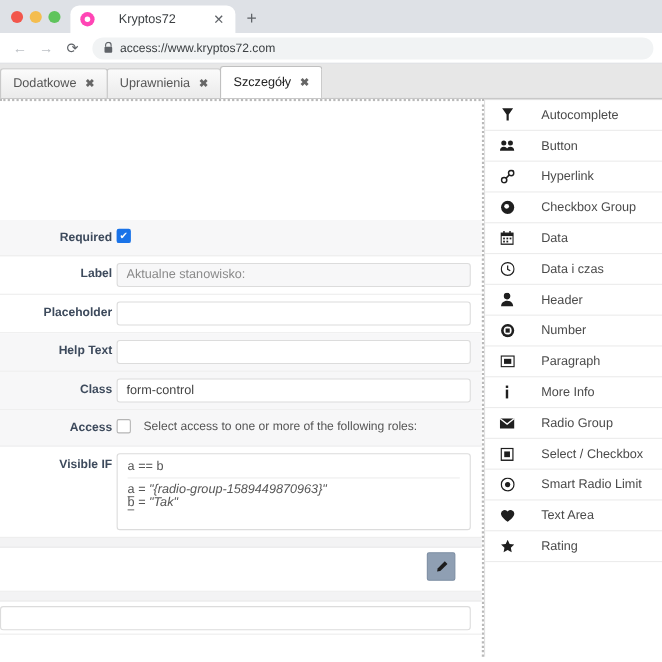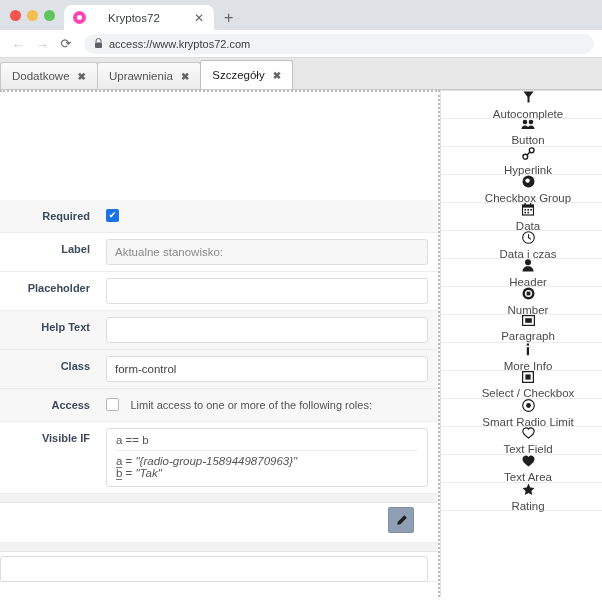--- a/index.html
+++ b/index.html
@@ -87,51 +87,51 @@
   }
   .canvas-spacer { height: 108px; background: #fff; }
 
   .form-row {
     display: flex; align-items: flex-start;
     min-height: 33px; padding: 6px 0;
     border-bottom: 1px solid #ededed;
   }
   .form-row.alt { background: #f7f7f8; }
   .form-row .lbl {
-    width: 106px; flex: none; text-align: right; padding-right: 16px;
+    width: 106px; flex: none; text-align: right; padding-right: 4px;
     font-size: 11px; font-weight: bold; color: #3d4a5c;
     line-height: 20px;
   }
   .form-row .ctl { flex: 1; padding-right: 10px; }
 
   .tinput {
     width: 100%; height: 22px; border: 1px solid #dcdcdc;
     border-radius: 3px; background: #fff;
     font-size: 11.5px; color: #6b6b6b;
-    padding: 12px 8px; line-height: 20px;
+    padding: 0 8px; line-height: 20px;
     font-family: "Liberation Sans", sans-serif;
   }
   .tinput.readonly { background: #f7f7f8; color: #8a8a8a; }
   .tinput.filled { color: #444; }
 
   .cbx {
     width: 13px; height: 13px; border-radius: 2px;
     display: inline-flex; align-items: center; justify-content: center;
     vertical-align: middle;
   }
   .cbx.on { background: #1a73e8; }
   .cbx.on::after {
     content: "✔"; color: #fff; font-size: 9px; line-height: 1;
   }
   .cbx.off { border: 1px solid #b5b5b5; background: #fff; }
   .access-text { font-size: 11px; color: #555; margin-left: 7px; vertical-align: middle; }
 
   .visible-if {
     border: 1px solid #dcdcdc; border-radius: 3px; background: #fff;
-    padding: 5px 9px 7px; font-size: 11.5px; color: #555;
+    padding: 5px 9px 18px; font-size: 11.5px; color: #555;
   }
   .vi-line1 { padding-bottom: 4px; border-bottom: 1px solid #ededed; margin-bottom: 4px; }
   .vi-var { border-bottom: 1px solid #777; }
   .vi-val { font-style: italic; }
 
   .edit-row { position: relative; height: 40px; border-bottom: 1px solid #ededed; background:#fff; }
   .edit-btn {
     position: absolute; right: 24px; top: 4px;
     width: 26px; height: 26px; background: #8f9fb3;
     border: 1px solid #7d8ea3; border-radius: 2px;
@@ -142,24 +142,23 @@
   .plain-row .tinput { height: 22px; }
   .gapband { height: 9px; background: #f3f3f4; border-bottom: 1px solid #e7e7e7; }
 
   
   .palette {
     width: 162px; background: #fff;
     border-left: 1px solid #e0e0e0; border-top: 1px solid #e0e0e0;
     overflow: hidden;
   }
   .pitem {
-    height: 28px; display: flex; align-items: center; gap: 4px;
+    height: 28px; display: flex; align-items: center; gap: 24px;
     padding: 0 0 0 13px; font-size: 11.5px; color: #4a4a4a;
     border-bottom: 1px solid #ececec;
-    flex-direction: column;
   }
   .pico {
     width: 14px; flex: none; display: flex; align-items: center;
     justify-content: center; color: #1f1f1f; font-size: 12px;
   }
 </style>
 </head>
 <body>
 
 <div id="app">
@@ -244,21 +243,21 @@
         <div class="ctl">
           <input class="tinput filled" value="form-control" style="">
         </div>
       </div>
 
 
       <div class="form-row alt">
         <div class="lbl">Access</div>
         <div class="ctl">
           <span class="cbx off"></span>
-          <span class="access-text">Limit access to one or more of the following roles:</span>
+          <span class="access-text">Select access to one or more of the following roles:</span>
         </div>
       </div>
 
       <div class="form-row">
         <div class="lbl">Visible IF</div>
         <div class="ctl">
           <div class="visible-if">
             <div class="vi-line1">a == b</div>
             <div>
               <span class="vi-var">a</span><span> = </span><span class="vi-val">"{radio-group-1589449870963}"</span>
@@ -383,47 +382,48 @@
         <span class="pico">
           <svg width="6" height="13" viewBox="0 0 6 13">
               <rect x="1.8" y="0.5" width="2.2" height="2.2" fill="#1f1f1f"></rect>
               <rect x="1.8" y="4.2" width="2.2" height="8" fill="#1f1f1f"></rect>
             </svg>
         </span>
         <span>More Info</span>
       </div>
       <div class="pitem">
         <span class="pico">
+          <svg width="14" height="10" viewBox="0 0 14 10">
+              <path d="M0.5 0.5h13v9h-13z" fill="#1f1f1f"></path>
+              <path d="M0.5 0.5L7 5.5 13.5 0.5" fill="none" stroke="#fff" stroke-width="1.2"></path>
+            </svg>
+        </span>
+        <span>Radio Group</span>
+      </div>
+      <div class="pitem">
+        <span class="pico">
           <svg width="12" height="12" viewBox="0 0 12 12">
               <rect x="0.6" y="0.6" width="10.8" height="10.8" fill="none" stroke="#1f1f1f" stroke-width="1.3"></rect>
               <rect x="3.4" y="3.4" width="5.2" height="5.2" fill="#1f1f1f"></rect>
             </svg>
         </span>
         <span>Select / Checkbox</span>
       </div>
       <div class="pitem">
         <span class="pico">
           <svg width="13" height="13" viewBox="0 0 13 13">
               <circle cx="6.5" cy="6.5" r="5.8" fill="none" stroke="#1f1f1f" stroke-width="1.2"></circle>
               <circle cx="6.5" cy="6.5" r="2.4" fill="#1f1f1f"></circle>
             </svg>
         </span>
         <span>Smart Radio Limit</span>
       </div>
       <div class="pitem">
         <span class="pico">
           <svg width="13" height="12" viewBox="0 0 13 12">
-              <path d="M6.5 11S0.8 7.3 0.8 4A3.2 3.2 0 0 1 6.5 2.2 3.2 3.2 0 0 1 12.2 4c0 3.3-5.7 7-5.7 7z" fill="none" stroke="#1f1f1f" stroke-width="1.2"></path>
-            </svg>
-        </span>
-        <span>Text Field</span>
-      </div>
-      <div class="pitem">
-        <span class="pico">
-          <svg width="13" height="12" viewBox="0 0 13 12">
               <path d="M6.5 11.4S0.4 7.4 0.4 3.9A3.4 3.4 0 0 1 6.5 2 3.4 3.4 0 0 1 12.6 3.9c0 3.5-6.1 7.5-6.1 7.5z" fill="#1f1f1f"></path>
             </svg>
         </span>
         <span>Text Area</span>
       </div>
       <div class="pitem">
         <span class="pico">
           <svg width="13" height="13" viewBox="0 0 13 13">
               <path d="M6.5 0.6l1.8 3.9 4.2.5-3.1 2.9.8 4.2-3.7-2.1-3.7 2.1.8-4.2L0.5 5l4.2-.5z" fill="#1f1f1f"></path>
             </svg>

